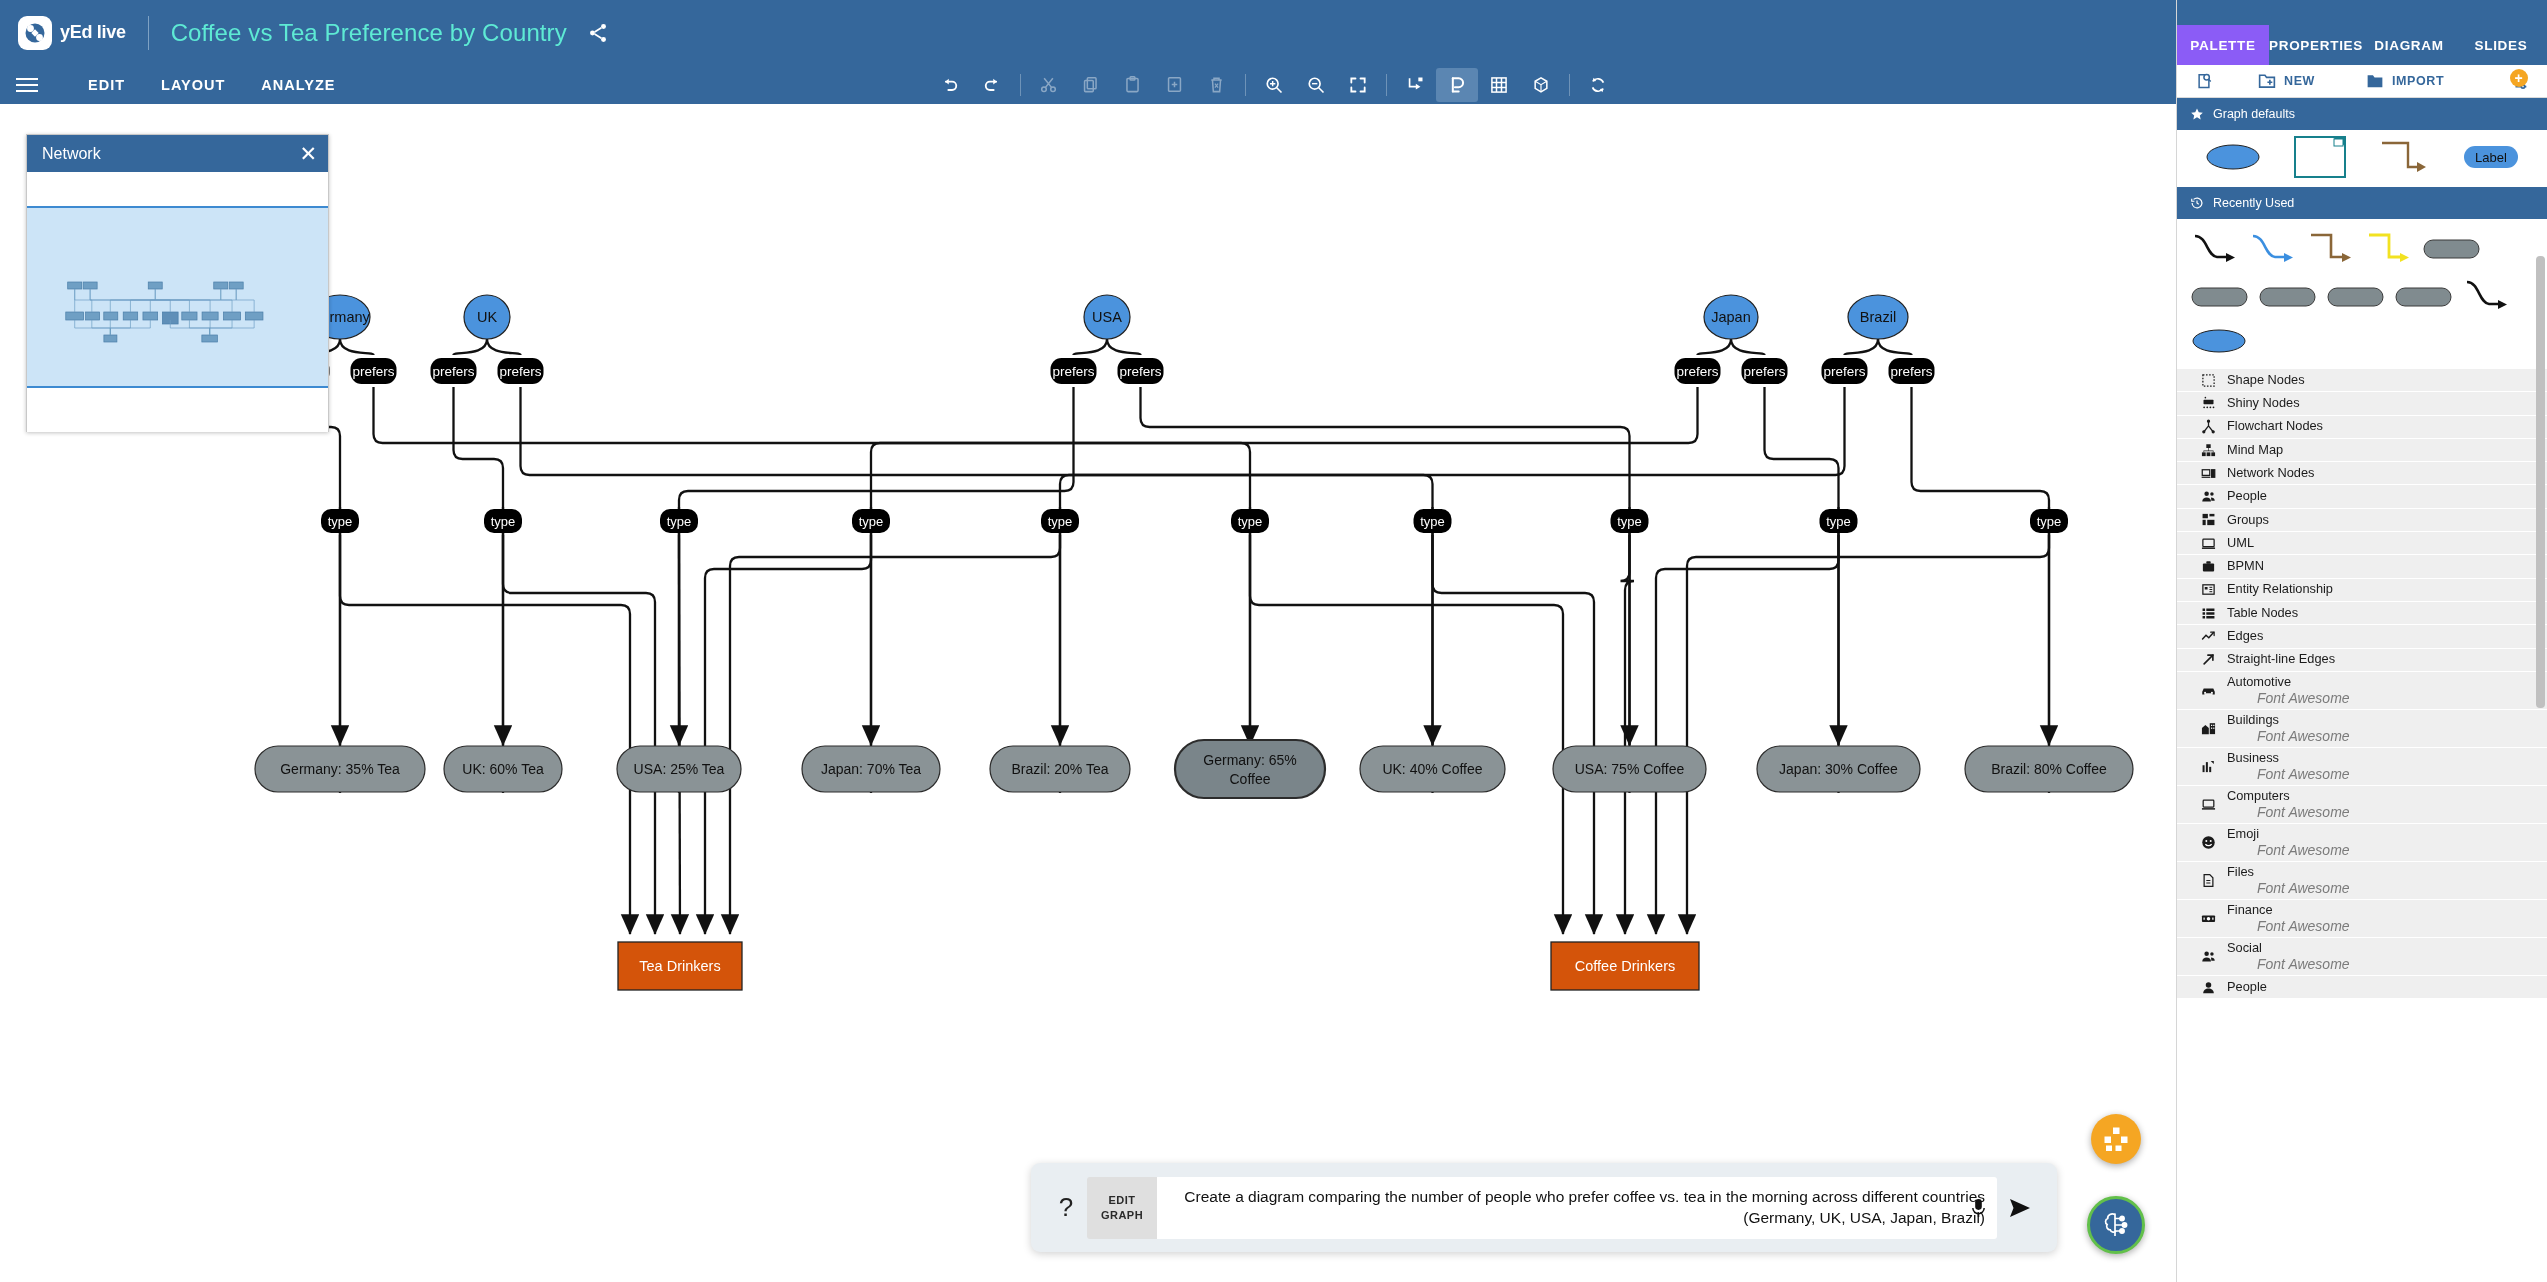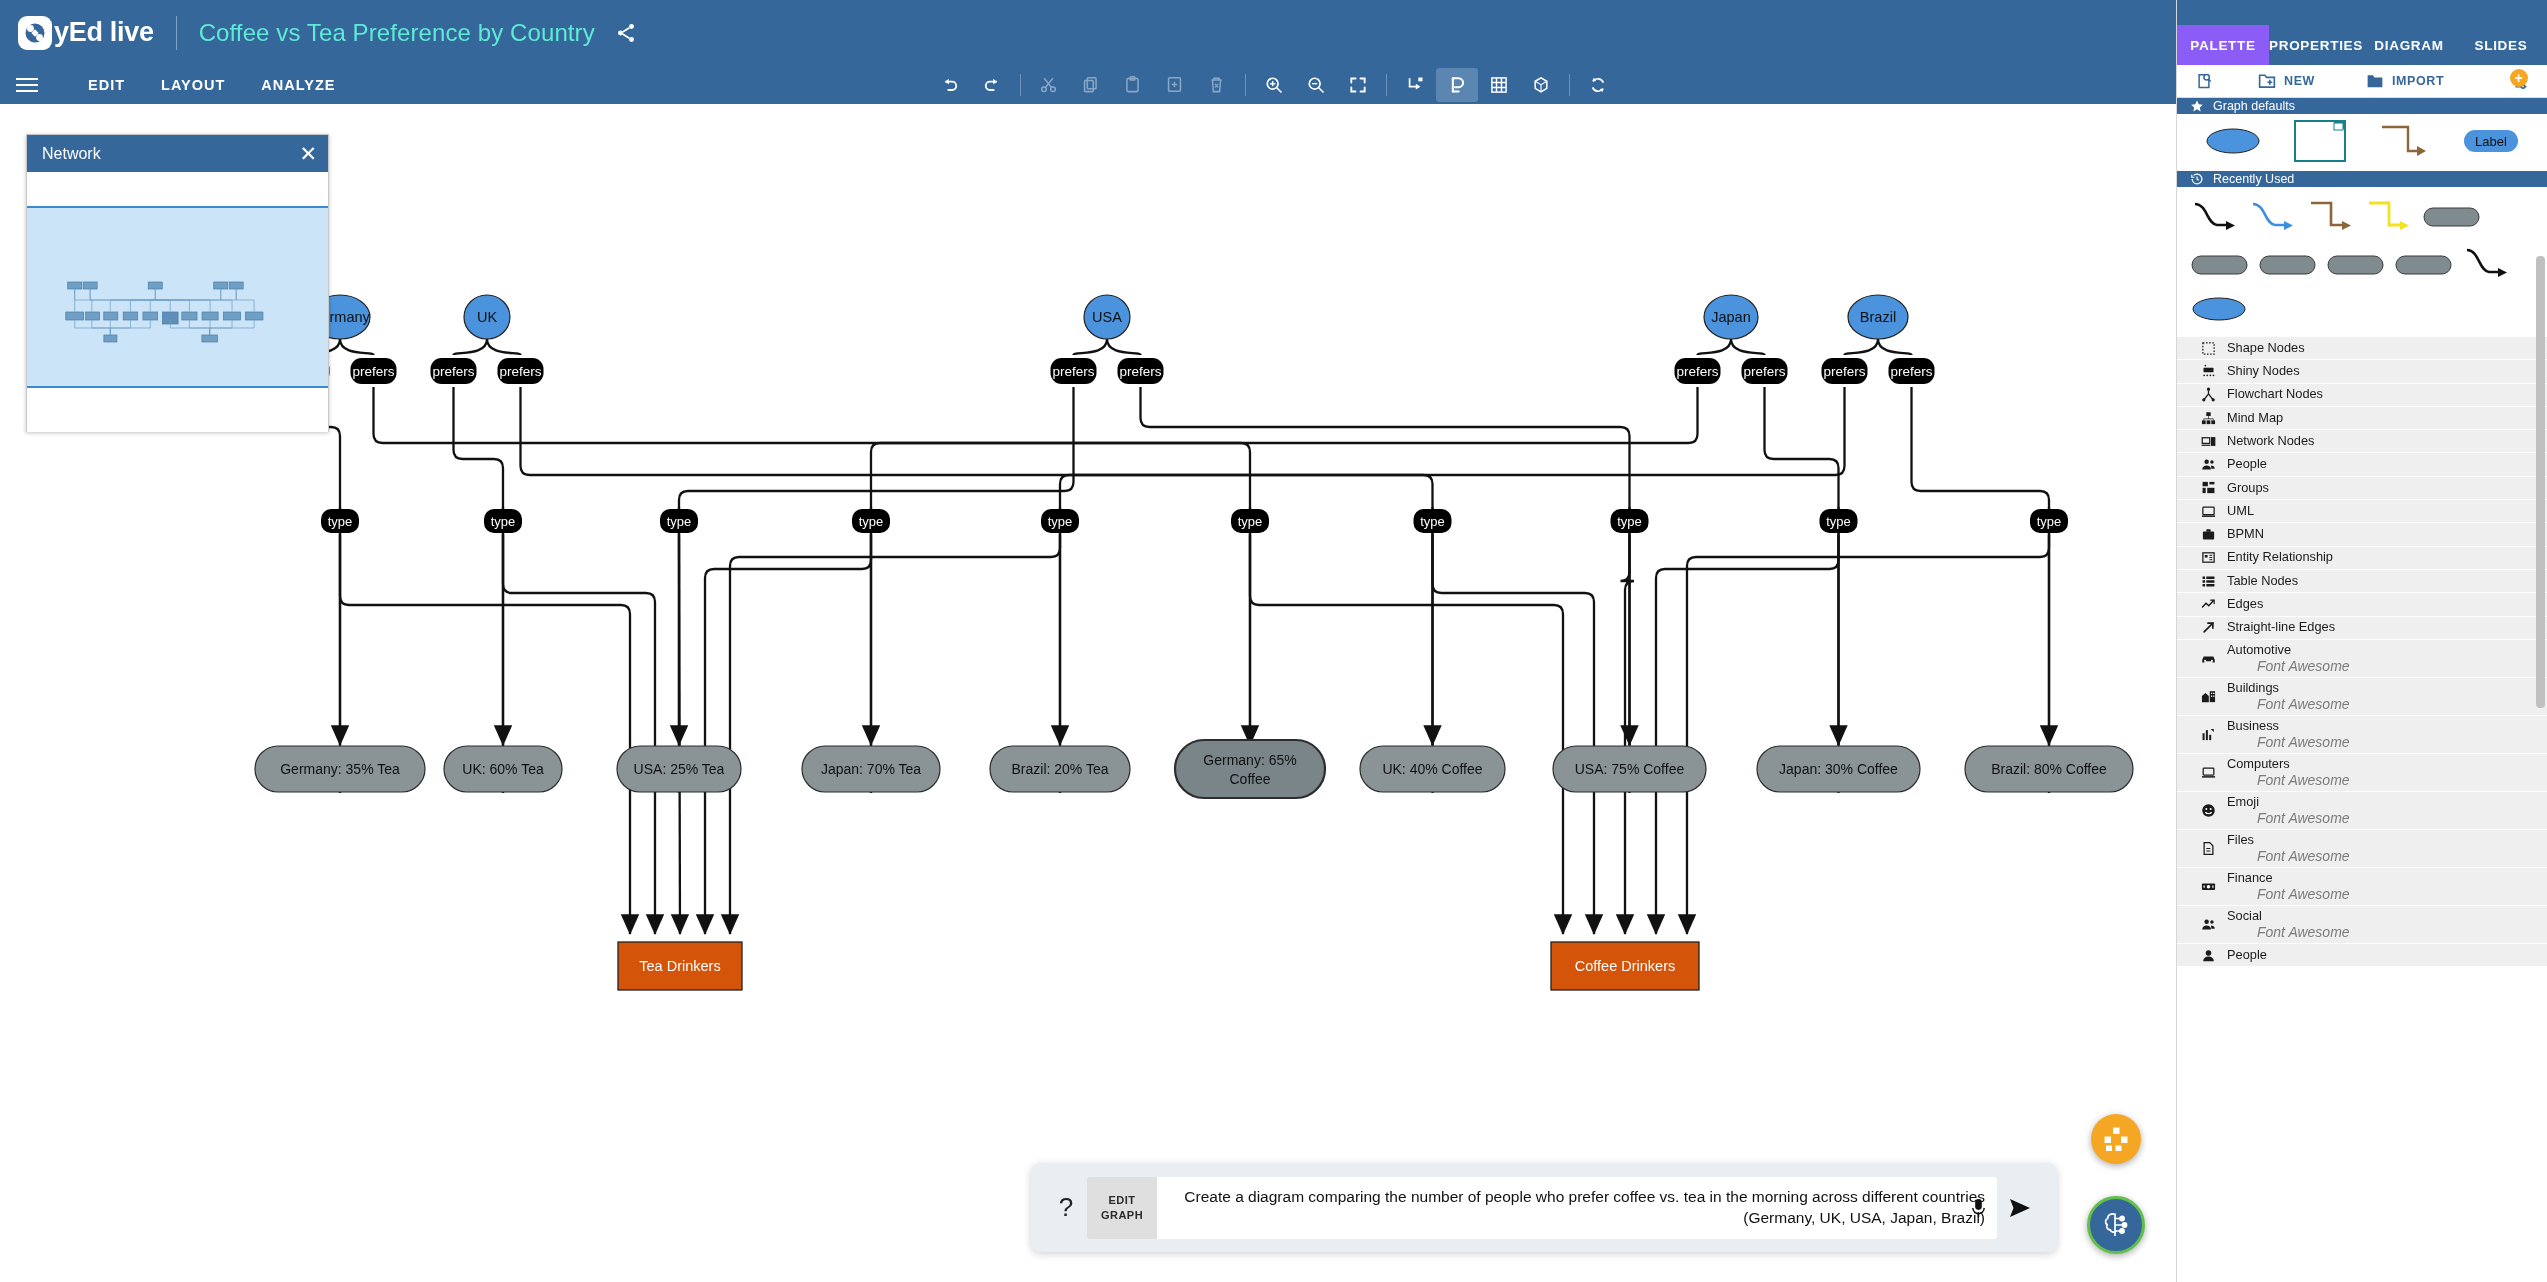--- a/index.html
+++ b/index.html
@@ -7,21 +7,21 @@
     font-family:"Liberation Sans", sans-serif; }
 
   
   #app { position:relative; width:2547px; height:1282px; }
   .topbar { position:absolute; left:0; top:0; width:2547px; height:65px;
     background:#35679B; display:flex; align-items:center; }
   .logo-wrap { display:flex; align-items:center; padding-left:18px; }
   .logo-mark { width:34px; height:34px; border-radius:9px; background:#ffffff;
     position:relative; display:flex; align-items:center; justify-content:center; }
   .logo-mark svg { display:block; }
-  .logo-text { color:#fff; font-size:27px; font-weight:bold; margin-left:2px; letter-spacing:-0.3px; }
+  .logo-text { color:#fff; font-size:18px; font-weight:bold; margin-left:8px; letter-spacing:-0.3px; }
   .hdr-div { width:1px; height:34px; background:#7fa2c4; margin:0 22px; }
   .doc-title { color:#5eead4; font-size:24px; letter-spacing:0.1px; }
   .share-ic { margin-left:20px; display:flex; align-items:center; cursor:pointer; }
   .topbar-right { margin-left:auto; display:flex; align-items:center; gap:32px; padding-right:26px; }
   .topbar-right .ic { cursor:pointer; display:flex; align-items:center; }
 
   
   .menubar { position:absolute; left:0; top:65px; width:2547px; height:39px;
     background:#35679B; display:flex; align-items:center; }
   .hamb { width:26px; height:18px; margin-left:14px; margin-right:30px; cursor:pointer;
@@ -63,21 +63,21 @@
   .rtab.on { background:#8b5cf6; }
   .rtools { height:33px; background:#ffffff; display:flex; align-items:center;
     border-bottom:1px solid #dadada; position:relative; }
   .rtool { display:flex; align-items:center; gap:7px; cursor:pointer; color:#35679B;
     font-size:12.5px; font-weight:bold; letter-spacing:.6px; }
   .rt1 { margin-left:18px; } .rt2 { margin-left:44px; } .rt3 { margin-left:50px; }
   .rt4 { position:absolute; right:14px; top:7px; }
   .badge-plus { position:absolute; right:5px; top:-3px; width:18px; height:18px;
     border-radius:50%; background:#F5A623; color:#fff; font-size:14px; line-height:18px;
     text-align:center; font-weight:bold; }
-  .sect { height:16px; background:#35679B; display:flex; align-items:center;
+  .sect { height:32px; background:#35679B; display:flex; align-items:center;
     padding-left:13px; gap:9px; color:#fff; font-size:12.5px; }
   .defaults { height:57px; display:flex; align-items:center; justify-content:space-around;
     background:#fff; padding:0 12px; }
   .recent { background:#fff; padding:8px 0 6px 0; }
   .rrow { display:flex; align-items:center; padding:4px 0 4px 14px; gap:10px; }
   .pal-list { background:#efefef; overflow:hidden; }
   .pal-item { height:23.3px; display:flex; align-items:center; gap:10px; padding-left:23px;
     border-bottom:1px solid #ffffff; cursor:pointer; font-size:12.8px; color:#1b1b1b; }
   .pal-item.two { height:38px; align-items:center; }
   .pal-lbl { display:flex; flex-direction:column; line-height:1.15; }

